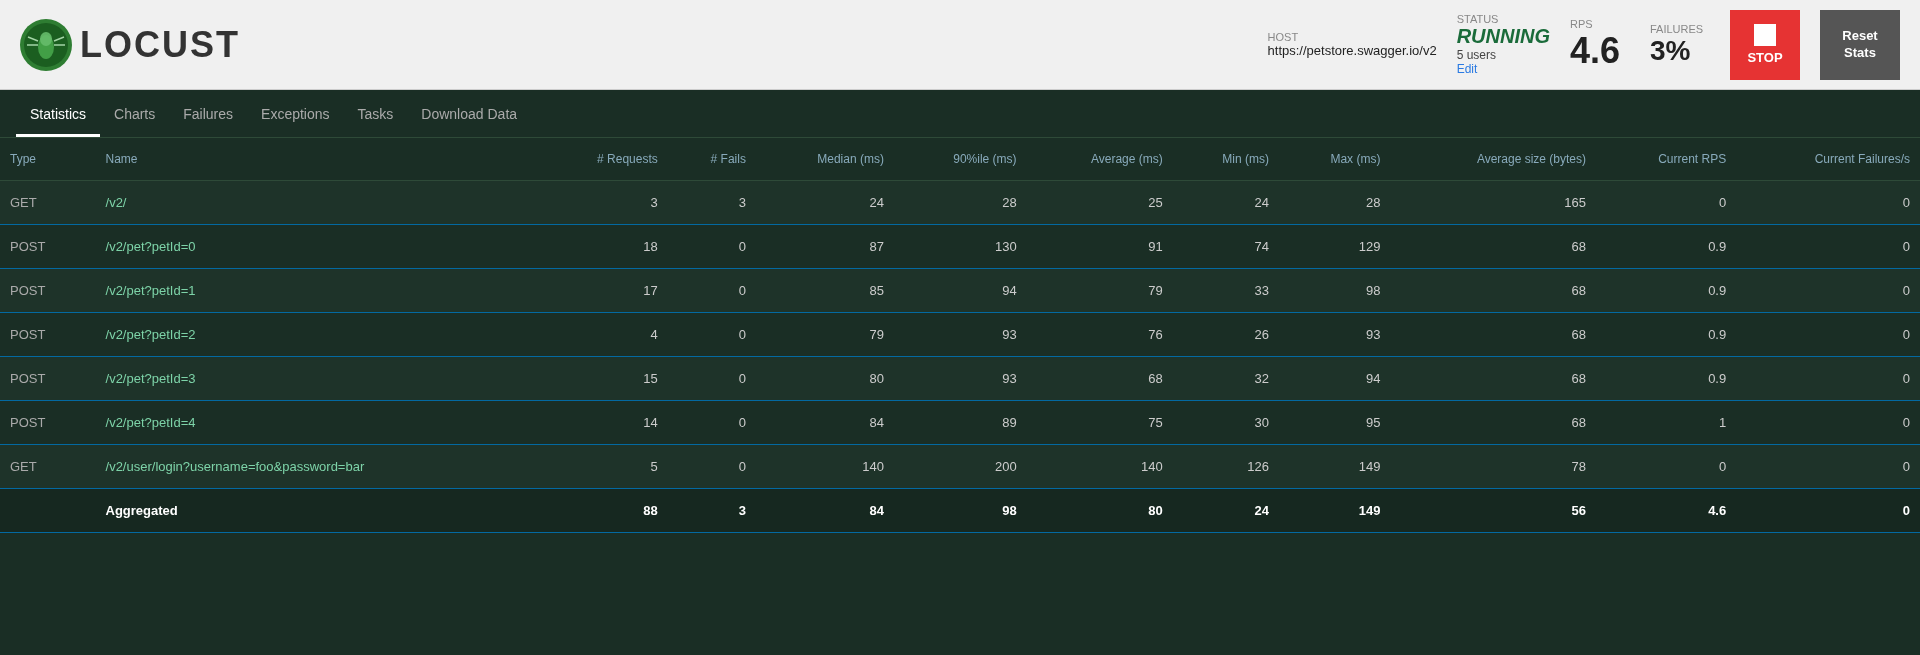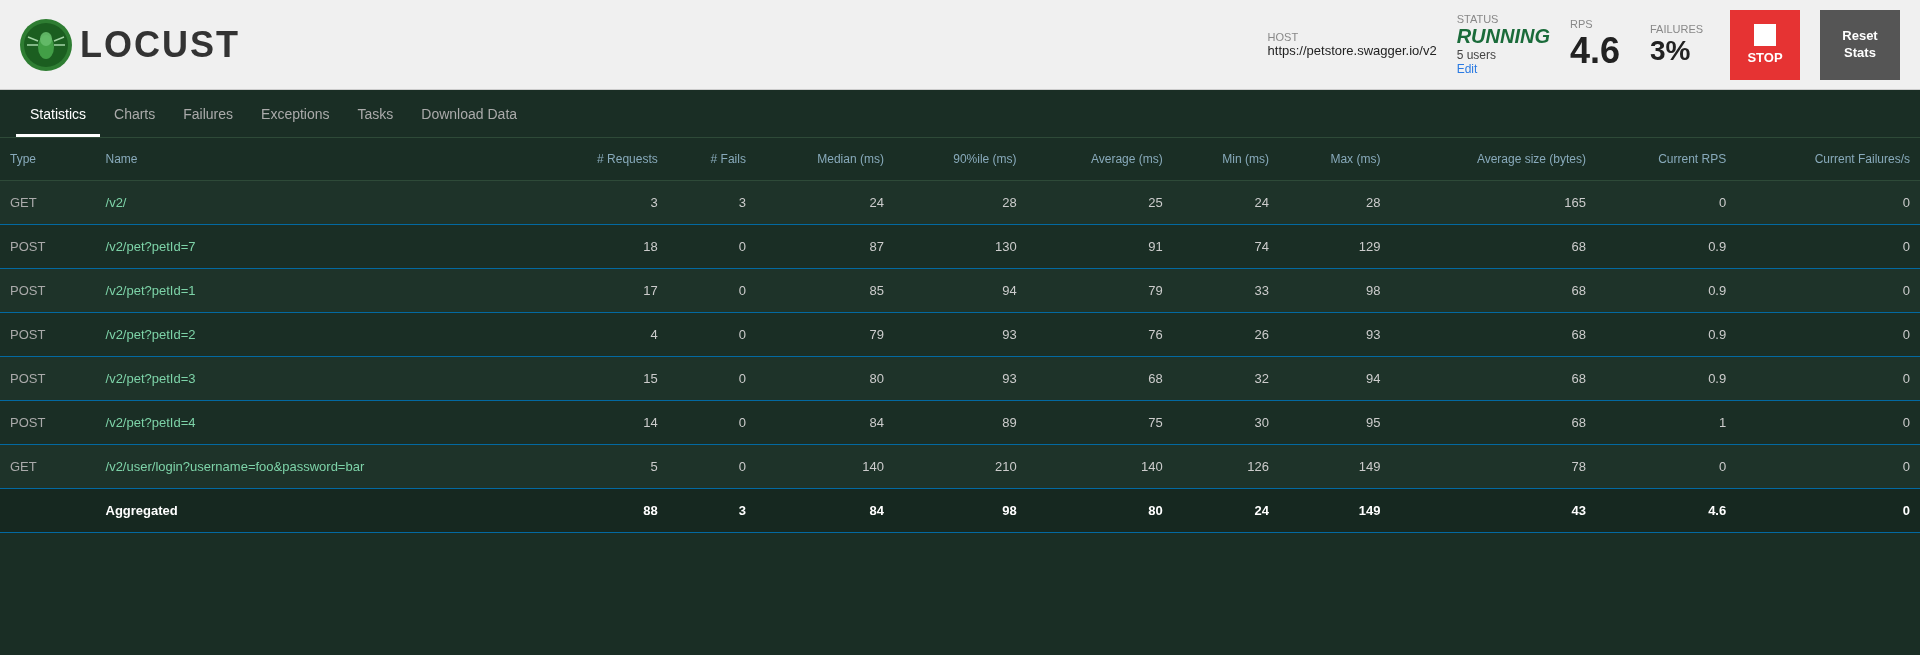--- a/index.html
+++ b/index.html
@@ -244,21 +244,21 @@
           <td>28</td>
           <td>25</td>
           <td>24</td>
           <td>28</td>
           <td>165</td>
           <td>0</td>
           <td>0</td>
         </tr>
         <tr>
           <td>POST</td>
-          <td>/v2/pet?petId=7</td>
+          <td>/v2/pet?petId=0</td>
           <td>18</td>
           <td>0</td>
           <td>87</td>
           <td>130</td>
           <td>91</td>
           <td>74</td>
           <td>129</td>
           <td>68</td>
           <td>0.9</td>
           <td>0</td>
@@ -318,37 +318,37 @@
           <td>68</td>
           <td>1</td>
           <td>0</td>
         </tr>
         <tr>
           <td>GET</td>
           <td>/v2/user/login?username=foo&amp;password=bar</td>
           <td>5</td>
           <td>0</td>
           <td>140</td>
-          <td>210</td>
+          <td>200</td>
           <td>140</td>
           <td>126</td>
           <td>149</td>
           <td>78</td>
           <td>0</td>
           <td>0</td>
         </tr>
         <tr class="aggregated">
           <td></td>
           <td>Aggregated</td>
           <td>88</td>
           <td>3</td>
           <td>84</td>
           <td>98</td>
           <td>80</td>
           <td>24</td>
           <td>149</td>
-          <td>43</td>
+          <td>56</td>
           <td>4.6</td>
           <td>0</td>
         </tr>
       </tbody>
   </table>
 </div>
 
 </body></html>

